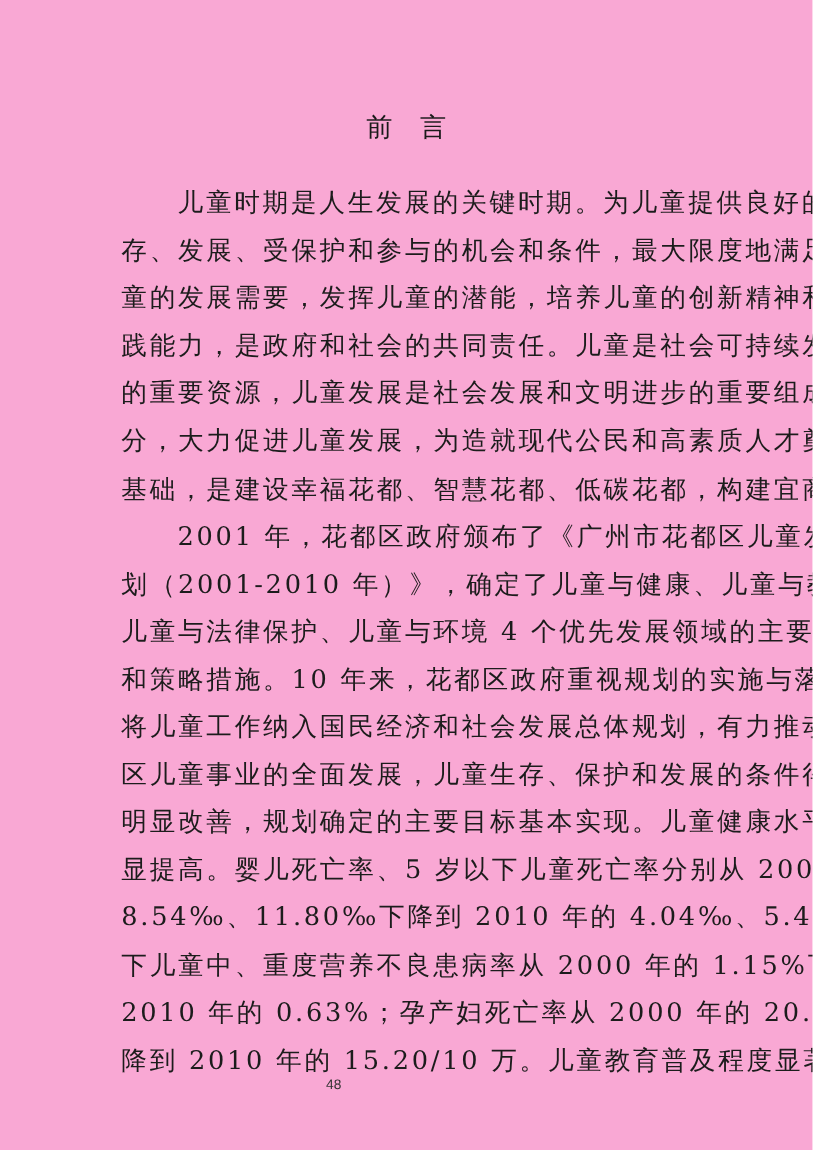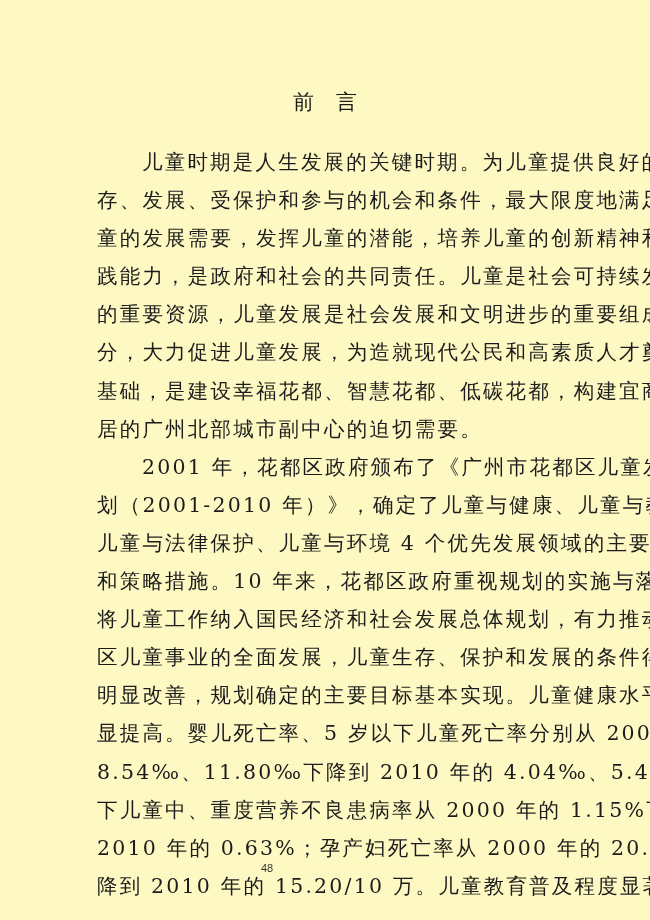--- a/index.html
+++ b/index.html
@@ -13,21 +13,21 @@
       position: relative;
       overflow: hidden;
       font-family: "DejaVu Serif", "Liberation Serif", serif;
       color: #1a1a1a;
     }
     .page {
       position: absolute;
       left: 0; top: 0;
       width: 650px;
       height: 920px;
-      background: #fef9c3;
+      background: #f9a8d4;
     }
     .title {
       position: absolute;
       top: 88px;
       left: 0;
       width: 650px;
       text-align: center;
       font-size: 21px;
       letter-spacing: 22px;
       text-indent: 22px;
@@ -76,21 +76,20 @@
 
   <div class="body-text">
     <div>
       <span class="line indent">儿童时期是人生发展的关键时期。为儿童提供良好的生</span>
       <span class="line">存、发展、受保护和参与的机会和条件，最大限度地满足儿</span>
       <span class="line">童的发展需要，发挥儿童的潜能，培养儿童的创新精神和实</span>
       <span class="line">践能力，是政府和社会的共同责任。儿童是社会可持续发展</span>
       <span class="line">的重要资源，儿童发展是社会发展和文明进步的重要组成部</span>
       <span class="line">分，大力促进儿童发展，为造就现代公民和高素质人才奠定</span>
       <span class="line">基础，是建设幸福花都、智慧花都、低碳花都，构建宜商宜</span>
-      <span class="line last">居的广州北部城市副中心的迫切需要。</span>
     </div>
     <div>
       <span class="line indent">2001 年，花都区政府颁布了《广州市花都区儿童发展规</span>
       <span class="line">划（2001-2010 年）》，确定了儿童与健康、儿童与教育、</span>
       <span class="line">儿童与法律保护、儿童与环境 4 个优先发展领域的主要目标</span>
       <span class="line">和策略措施。10 年来，花都区政府重视规划的实施与落实，</span>
       <span class="line">将儿童工作纳入国民经济和社会发展总体规划，有力推动我</span>
       <span class="line">区儿童事业的全面发展，儿童生存、保护和发展的条件得到</span>
       <span class="line">明显改善，规划确定的主要目标基本实现。儿童健康水平明</span>
       <span class="line">显提高。婴儿死亡率、5 岁以下儿童死亡率分别从 2000 年的</span>

